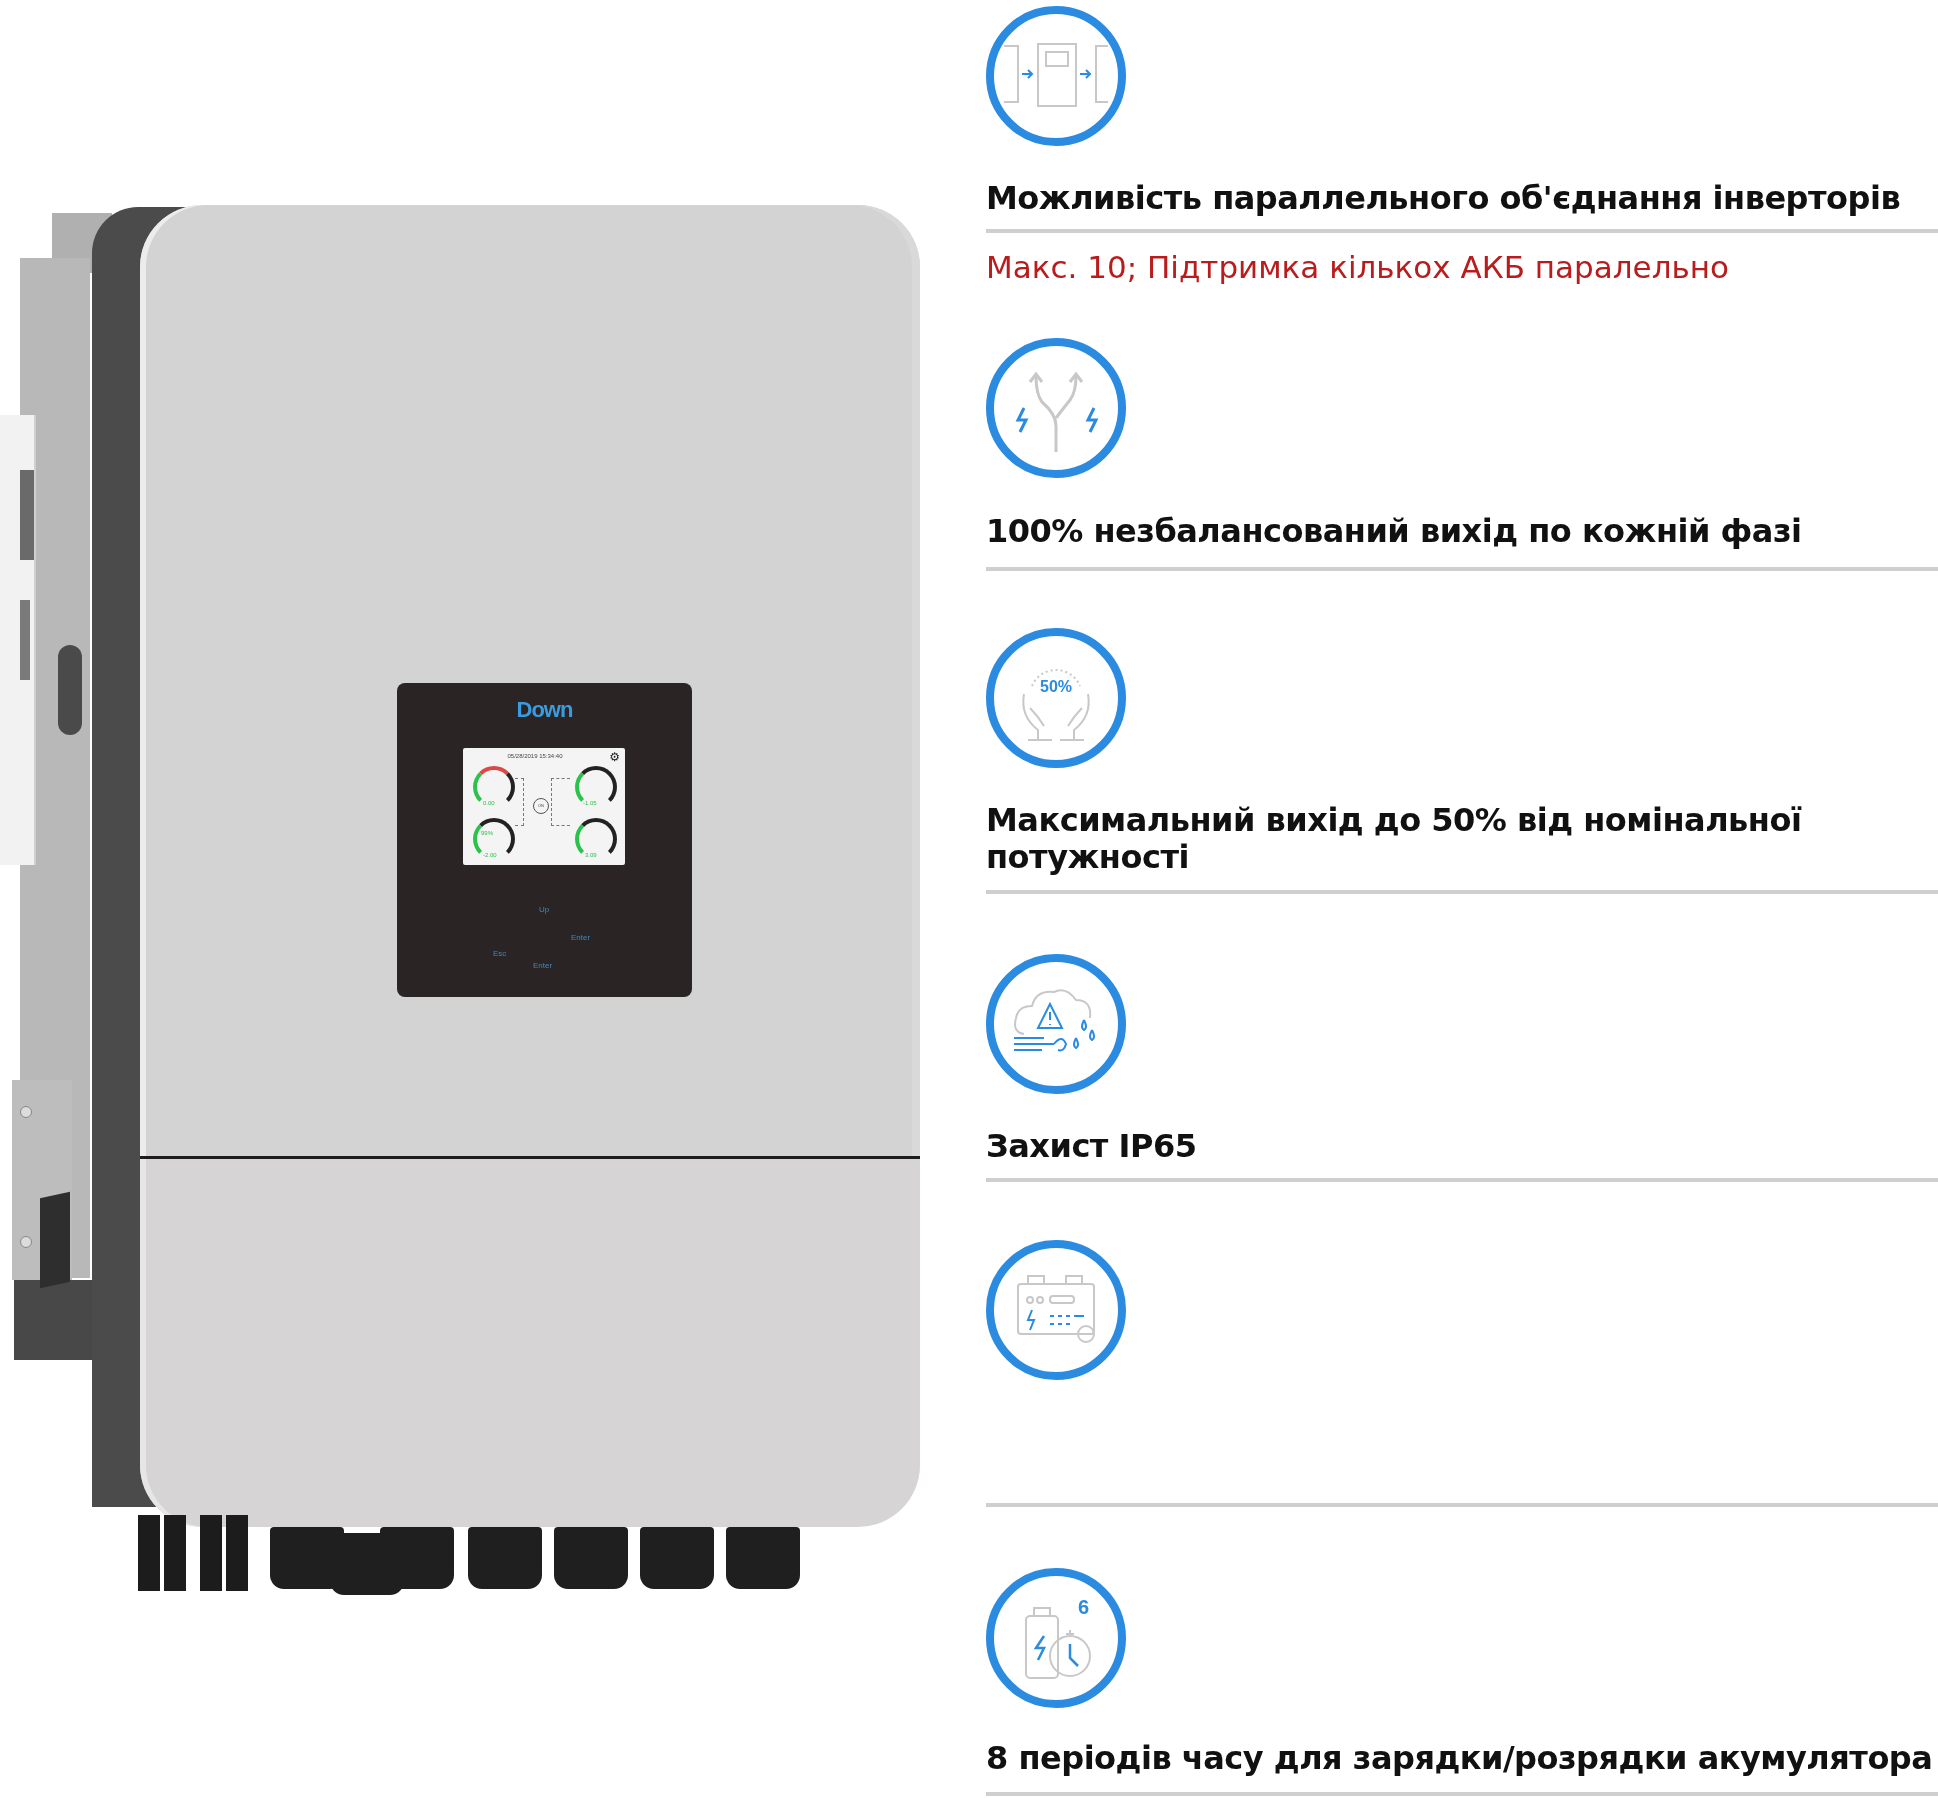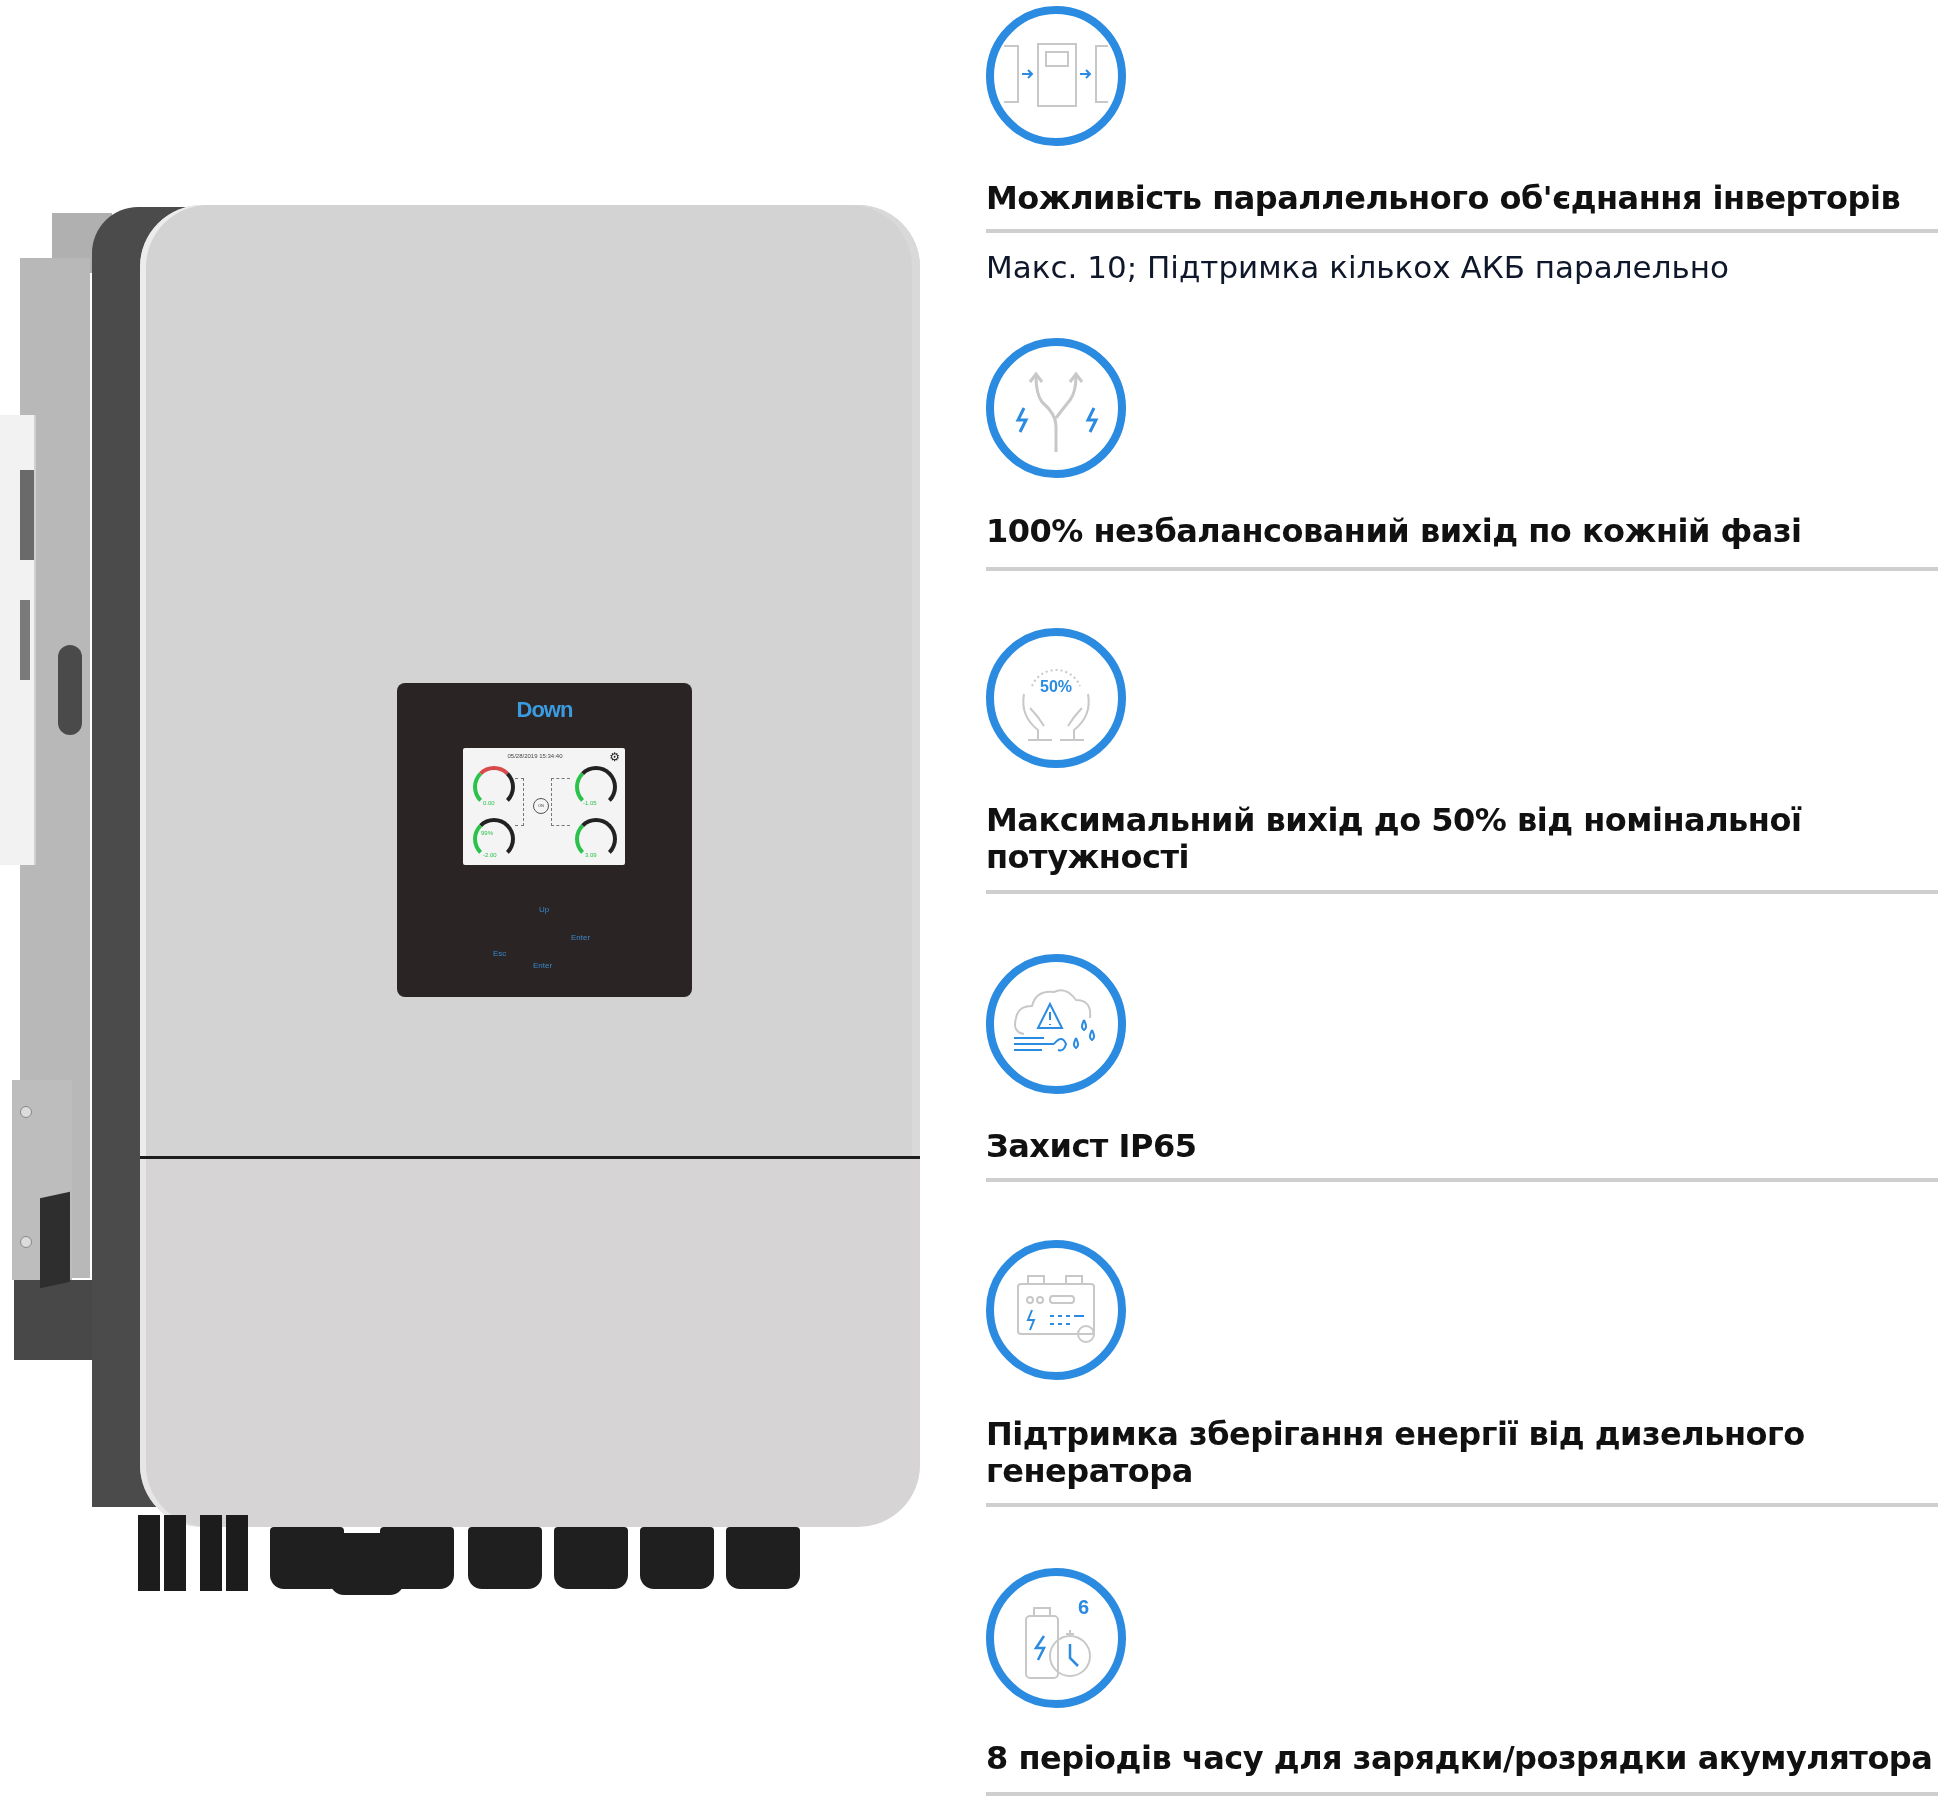--- a/index.html
+++ b/index.html
@@ -39,21 +39,21 @@
   .gauge-val { position:absolute; font-size:6px; color:#2bc24b; }
   .lcd-on { position:absolute; left:70px; top:50px; width:14px; height:14px; border-radius:50%; border:1px solid #555; font-size:4px; text-align:center; line-height:14px; color:#444; }
   .flow { position:absolute; border:0 dashed #777; }
   .key { position:absolute; color:#3a88c9; font-size:8px; }
 
   
   .feature { position:absolute; left:986px; width:952px; }
   .icon-ring { position:absolute; left:0; width:140px; height:140px; border-radius:50%; border:8px solid #2a8be0; background:#fff; box-sizing:border-box; }
   .icon-ring svg { position:absolute; left:10px; top:10px; width:104px; height:104px; }
   .feature-title { position:absolute; left:0; font-weight:bold; font-size:32px; line-height:37px; color:#111; font-family:"DejaVu Sans", sans-serif; letter-spacing:-0.5px; }
-  .feature-sub { position:absolute; left:0; font-size:31px; color:#0f172a; font-family:"DejaVu Sans", sans-serif; }
+  .feature-sub { position:absolute; left:0; font-size:31px; color:#b91c1c; font-family:"DejaVu Sans", sans-serif; }
   .divider { position:absolute; left:0; right:0; height:4px; background:#cfcfcf; }
 </style>
 </head>
 <body>
 
 <div class="device">
   <div class="bracket-step"></div>
   <div class="wall-bracket"></div>
   <div class="side-bar-light"></div>
   <div class="side-slot1"></div>
@@ -180,24 +180,20 @@
       <rect x="24" y="18" width="16" height="8"></rect>
       <rect x="62" y="18" width="16" height="8"></rect>
       <circle cx="26" cy="42" r="3"></circle>
         <circle cx="36" cy="42" r="3"></circle>
       <rect x="46" y="38" width="24" height="7" rx="3"></rect>
       <path d="M28 52 l-4 10 h6 l-4 10" stroke="#2a8be0"></path>
       <path d="M46 58 h4 M54 58 h4 M62 58 h4 M70 58 h10 M46 66 h4 M54 66 h4 M62 66 h4" stroke="#2a8be0"></path>
       <circle cx="82" cy="76" r="8"></circle>
     </svg>
   </div>
-  <div class="feature-title" style="top:176px">
-    <div>Підтримка зберігання енергії від дизельного</div>
-    <div>генератора</div>
-  </div>
   <div class="divider" style="top:263px"></div>
 </div>
 
 <div class="feature" style="top:1568px;height:230px">
   <div class="icon-ring" style="top:0">
     <svg viewBox="0 0 104 104" fill="none" stroke="#c8c8c8" stroke-width="2">
       <rect x="22" y="30" width="32" height="62" rx="4"></rect>
       <path d="M30 30 V22 H46 V30"></path>
       <path d="M40 50 l-8 12 h8 l-6 12" stroke="#2a8be0" stroke-width="2.5"></path>
       <circle cx="66" cy="70" r="20"></circle>

